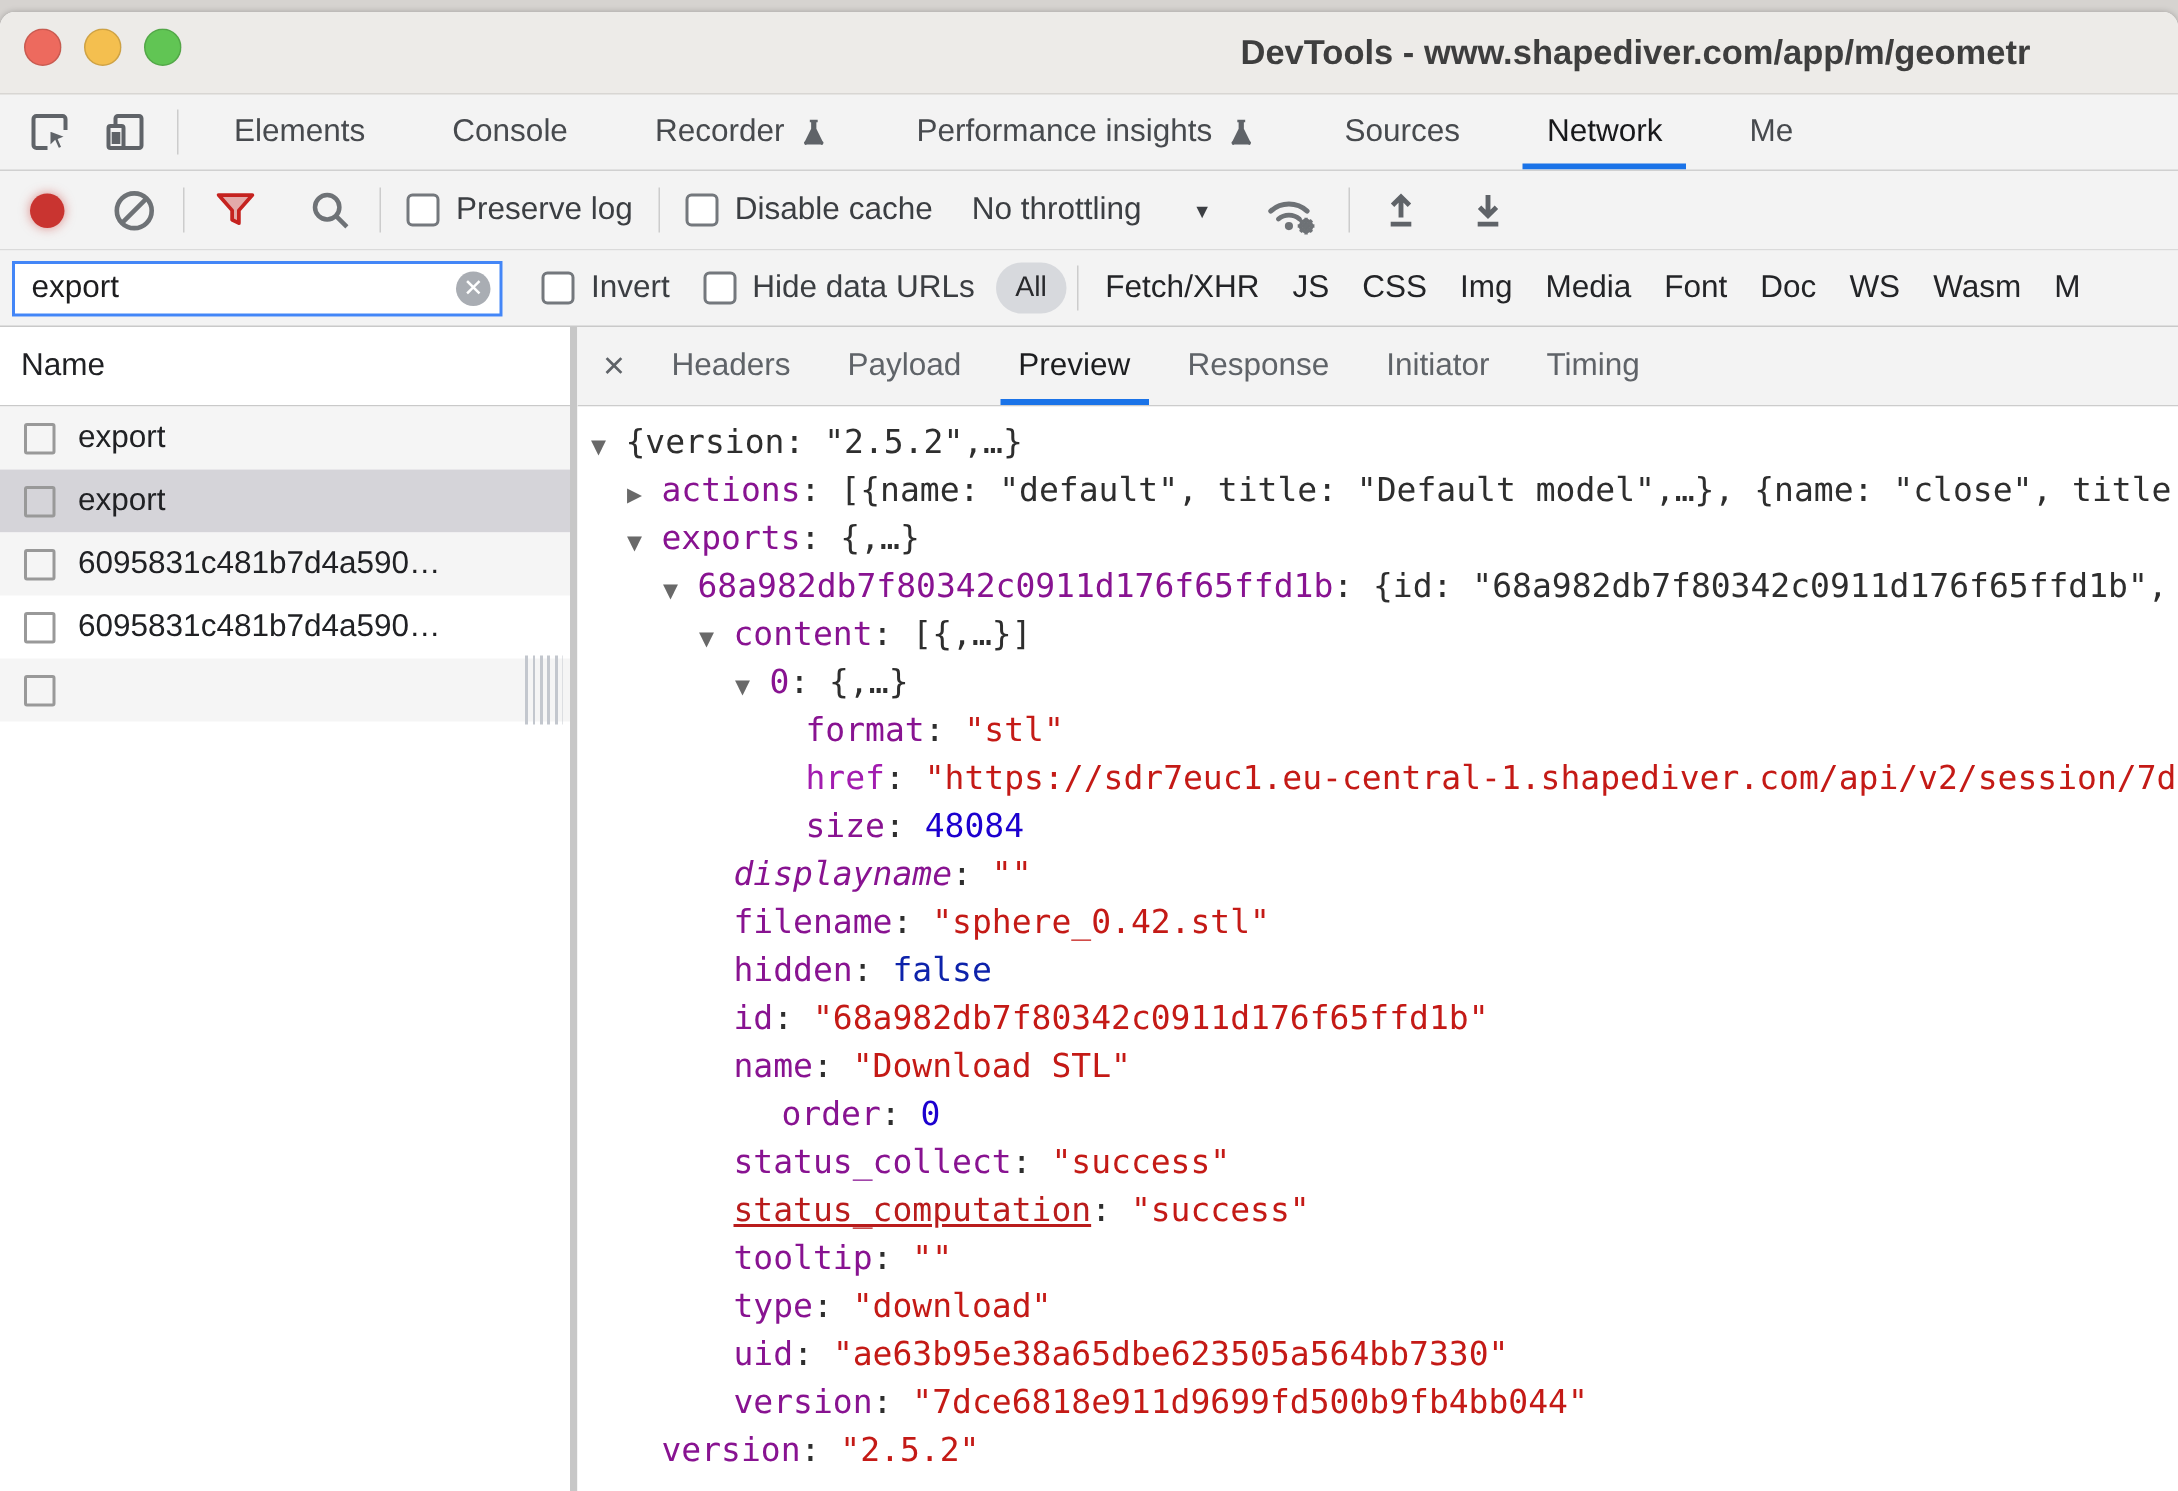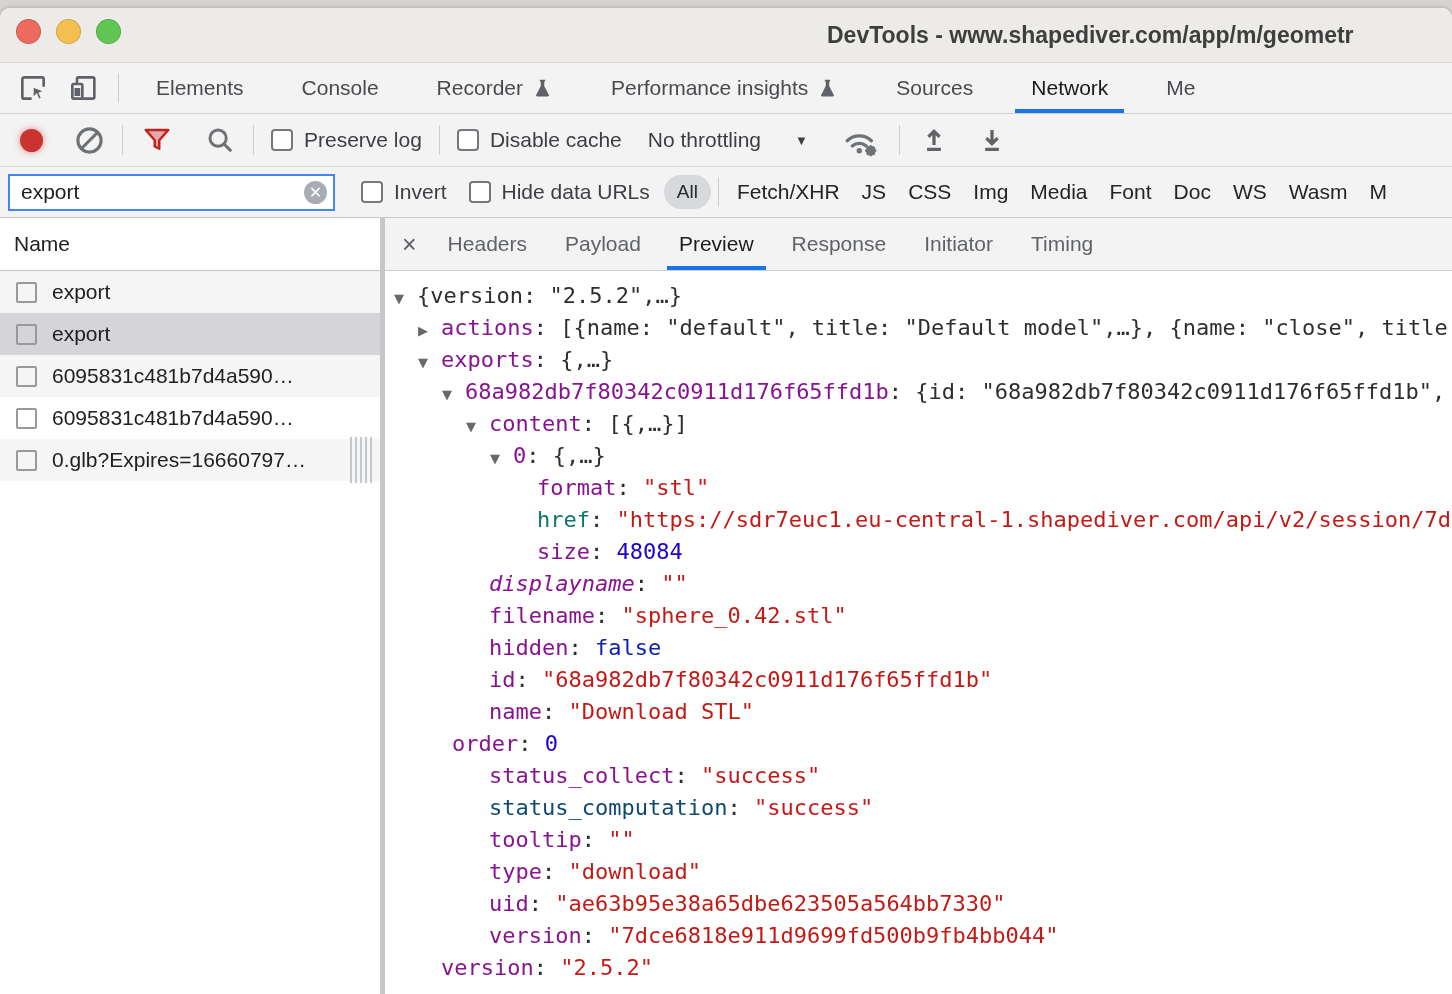--- a/index.html
+++ b/index.html
@@ -280,21 +280,20 @@
             <span>6095831c481b7d4a590…</span>
 
           </div>
           <div class="req-row">
             <div class="req-check"></div>
             <span>6095831c481b7d4a590…</span>
 
           </div>
           <div class="req-row alt">
             <div class="req-check"></div>
-            <span>0.glb?Expires=16660797…</span>
             <div class="grip show"></div>
           </div>
         </div>
     </div>
 
     <div class="splitter"></div>
 
     <div class="right">
       <div class="detail-tabs">
         <span class="close-x">×</span>
@@ -321,30 +320,30 @@
           </div>
       </div>
       <div class="preview">
           <div class="prow" style="padding-left: 9px;"><span class="tri">▼</span><span style="color: rgb(46, 46, 46);">{version: "2.5.2",…}</span></div>
           <div class="prow" style="padding-left: 33px;"><span class="tri">▶</span><span style="color: rgb(136, 19, 145);">actions</span><span style="color: rgb(46, 46, 46);">: [{name: "default", title: "Default model",…}, {name: "close", title</span></div>
           <div class="prow" style="padding-left: 33px;"><span class="tri">▼</span><span style="color: rgb(136, 19, 145);">exports</span><span style="color: rgb(46, 46, 46);">: {,…}</span></div>
           <div class="prow" style="padding-left: 57px;"><span class="tri">▼</span><span style="color: rgb(136, 19, 145);">68a982db7f80342c0911d176f65ffd1b</span><span style="color: rgb(46, 46, 46);">: {id: "68a982db7f80342c0911d176f65ffd1b",</span></div>
           <div class="prow" style="padding-left: 81px;"><span class="tri">▼</span><span style="color: rgb(136, 19, 145);">content</span><span style="color: rgb(46, 46, 46);">: [{,…}]</span></div>
           <div class="prow" style="padding-left: 105px;"><span class="tri">▼</span><span style="color: rgb(136, 19, 145);">0</span><span style="color: rgb(46, 46, 46);">: {,…}</span></div>
           <div class="prow" style="padding-left: 129px;"><span class="tri"> </span><span style="color: rgb(136, 19, 145);">format</span><span style="color: rgb(46, 46, 46);">: </span><span style="color: rgb(196, 26, 22);">"stl"</span></div>
-          <div class="prow" style="padding-left: 129px;"><span class="tri"> </span><span style="color: #0f766e;">href</span><span style="color: rgb(46, 46, 46);">: </span><span style="color: rgb(196, 26, 22);">"https://sdr7euc1.eu-central-1.shapediver.com/api/v2/session/7d</span></div>
+          <div class="prow" style="padding-left: 129px;"><span class="tri"> </span><span style="color: #a21caf;">href</span><span style="color: rgb(46, 46, 46);">: </span><span style="color: rgb(196, 26, 22);">"https://sdr7euc1.eu-central-1.shapediver.com/api/v2/session/7d</span></div>
           <div class="prow" style="padding-left: 129px;"><span class="tri"> </span><span style="color: rgb(136, 19, 145);">size</span><span style="color: rgb(46, 46, 46);">: </span><span style="color: rgb(28, 0, 207);">48084</span></div>
           <div class="prow" style="padding-left: 81px;"><span class="tri"> </span><span style="color: rgb(136, 19, 145); font-style: italic;">displayname</span><span style="color: rgb(46, 46, 46);">: </span><span style="color: rgb(196, 26, 22);">""</span></div>
           <div class="prow" style="padding-left: 81px;"><span class="tri"> </span><span style="color: rgb(136, 19, 145);">filename</span><span style="color: rgb(46, 46, 46);">: </span><span style="color: rgb(196, 26, 22);">"sphere_0.42.stl"</span></div>
           <div class="prow" style="padding-left: 81px;"><span class="tri"> </span><span style="color: rgb(136, 19, 145);">hidden</span><span style="color: rgb(46, 46, 46);">: </span><span style="color: rgb(13, 34, 170);">false</span></div>
           <div class="prow" style="padding-left: 81px;"><span class="tri"> </span><span style="color: rgb(136, 19, 145);">id</span><span style="color: rgb(46, 46, 46);">: </span><span style="color: rgb(196, 26, 22);">"68a982db7f80342c0911d176f65ffd1b"</span></div>
           <div class="prow" style="padding-left: 81px;"><span class="tri"> </span><span style="color: rgb(136, 19, 145);">name</span><span style="color: rgb(46, 46, 46);">: </span><span style="color: rgb(196, 26, 22);">"Download STL"</span></div>
-          <div class="prow" style="padding-left: 44px;"><span class="tri"> </span><span style="color: rgb(136, 19, 145);">order</span><span style="color: rgb(46, 46, 46);">: </span><span style="color: rgb(28, 0, 207);">0</span></div>
+          <div class="prow" style="padding-left: 113px;"><span class="tri"> </span><span style="color: rgb(136, 19, 145);">order</span><span style="color: rgb(46, 46, 46);">: </span><span style="color: rgb(28, 0, 207);">0</span></div>
           <div class="prow" style="padding-left: 81px;"><span class="tri"> </span><span style="color: rgb(136, 19, 145);">status_collect</span><span style="color: rgb(46, 46, 46);">: </span><span style="color: rgb(196, 26, 22);">"success"</span></div>
-          <div class="prow" style="padding-left: 81px;"><span class="tri"> </span><span style="color: #0c4a6e;">status_computation</span><span style="color: rgb(46, 46, 46);">: </span><span style="color: rgb(196, 26, 22);">"success"</span></div>
+          <div class="prow" style="padding-left: 81px;"><span class="tri"> </span><span style="color: #b91c1c; text-decoration: underline;">status_computation</span><span style="color: rgb(46, 46, 46);">: </span><span style="color: rgb(196, 26, 22);">"success"</span></div>
           <div class="prow" style="padding-left: 81px;"><span class="tri"> </span><span style="color: rgb(136, 19, 145);">tooltip</span><span style="color: rgb(46, 46, 46);">: </span><span style="color: rgb(196, 26, 22);">""</span></div>
           <div class="prow" style="padding-left: 81px;"><span class="tri"> </span><span style="color: rgb(136, 19, 145);">type</span><span style="color: rgb(46, 46, 46);">: </span><span style="color: rgb(196, 26, 22);">"download"</span></div>
           <div class="prow" style="padding-left: 81px;"><span class="tri"> </span><span style="color: rgb(136, 19, 145);">uid</span><span style="color: rgb(46, 46, 46);">: </span><span style="color: rgb(196, 26, 22);">"ae63b95e38a65dbe623505a564bb7330"</span></div>
           <div class="prow" style="padding-left: 81px;"><span class="tri"> </span><span style="color: rgb(136, 19, 145);">version</span><span style="color: rgb(46, 46, 46);">: </span><span style="color: rgb(196, 26, 22);">"7dce6818e911d9699fd500b9fb4bb044"</span></div>
           <div class="prow" style="padding-left: 33px;"><span class="tri"> </span><span style="color: rgb(136, 19, 145);">version</span><span style="color: rgb(46, 46, 46);">: </span><span style="color: rgb(196, 26, 22);">"2.5.2"</span></div>
         </div>
     </div>
 
   </div>
 </div>

